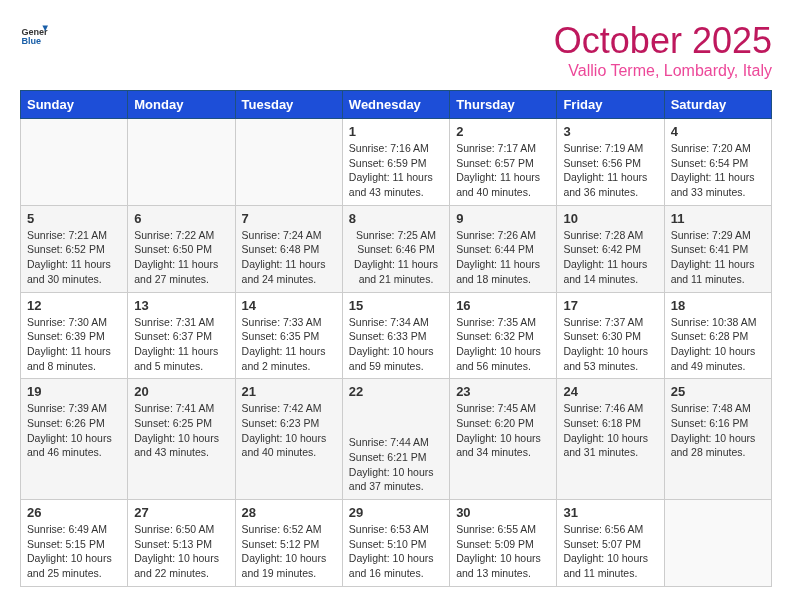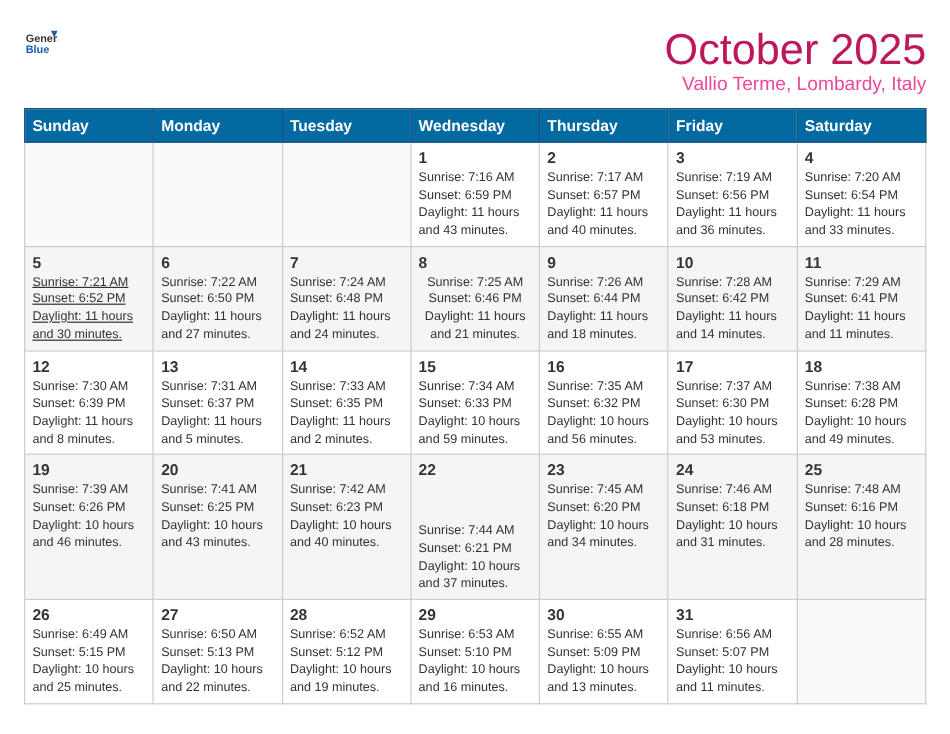--- a/index.html
+++ b/index.html
@@ -36,21 +36,21 @@
     .location {
       font-size: 16px;
       color: #ec4899;
     }
     .calendar {
       width: 100%;
       border-collapse: collapse;
       border: 1px solid #ccc;
     }
     .calendar th {
-      background-color: #0369a1;
+      background-color: #1d4ed8;
       color: #fff;
       text-align: left;
       padding: 6px 6px;
       font-size: 13px;
       font-weight: bold;
       border: 1px solid #1e5080;
     }
     .calendar td {
       vertical-align: top;
       padding: 5px 6px;
@@ -141,21 +141,21 @@
           <span class="day-number">4</span>
           <div class="day-info" style="white-space: pre-line;">Sunrise: 7:20 AM
 Sunset: 6:54 PM
 Daylight: 11 hours
 and 33 minutes.</div>
         </td>
       </tr>
       <tr>
         <td>
           <span class="day-number">5</span>
-          <div class="day-info" style="white-space: pre-line; text-decoration: underline;">Sunrise: 7:21 AM
+          <div class="day-info" style="white-space: pre-line;">Sunrise: 7:21 AM
 Sunset: 6:52 PM
 Daylight: 11 hours
 and 30 minutes.</div>
         </td>
         <td>
           <span class="day-number">6</span>
           <div class="day-info" style="white-space: pre-line;">Sunrise: 7:22 AM
 Sunset: 6:50 PM
 Daylight: 11 hours
 and 27 minutes.</div>
@@ -234,21 +234,21 @@
         </td>
         <td>
           <span class="day-number">17</span>
           <div class="day-info" style="white-space: pre-line;">Sunrise: 7:37 AM
 Sunset: 6:30 PM
 Daylight: 10 hours
 and 53 minutes.</div>
         </td>
         <td>
           <span class="day-number">18</span>
-          <div class="day-info" style="white-space: pre-line;">Sunrise: 7:38 AM
+          <div class="day-info" style="white-space: pre-line;">Sunrise: 10:38 AM
 Sunset: 6:28 PM
 Daylight: 10 hours
 and 49 minutes.</div>
         </td>
       </tr>
       <tr>
         <td>
           <span class="day-number">19</span>
           <div class="day-info" style="white-space: pre-line;">Sunrise: 7:39 AM
 Sunset: 6:26 PM

